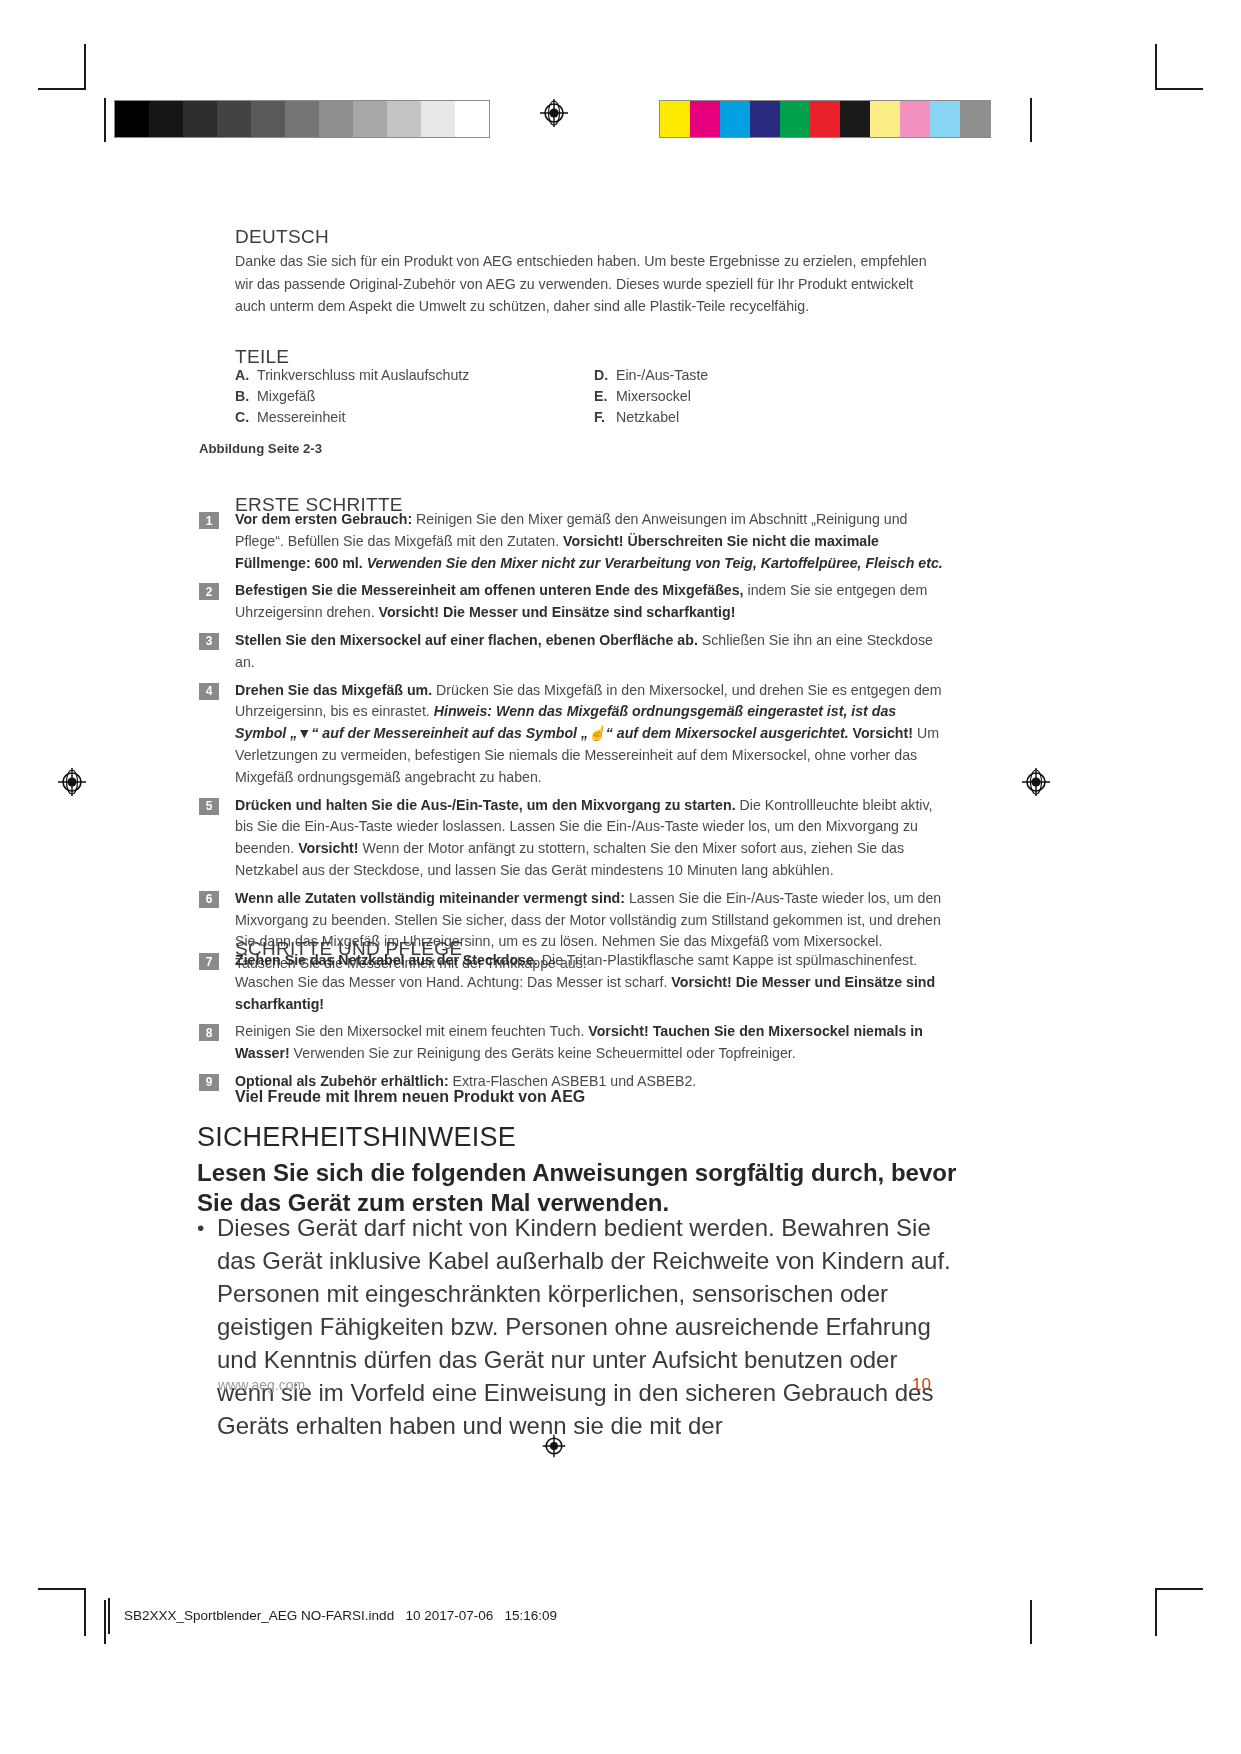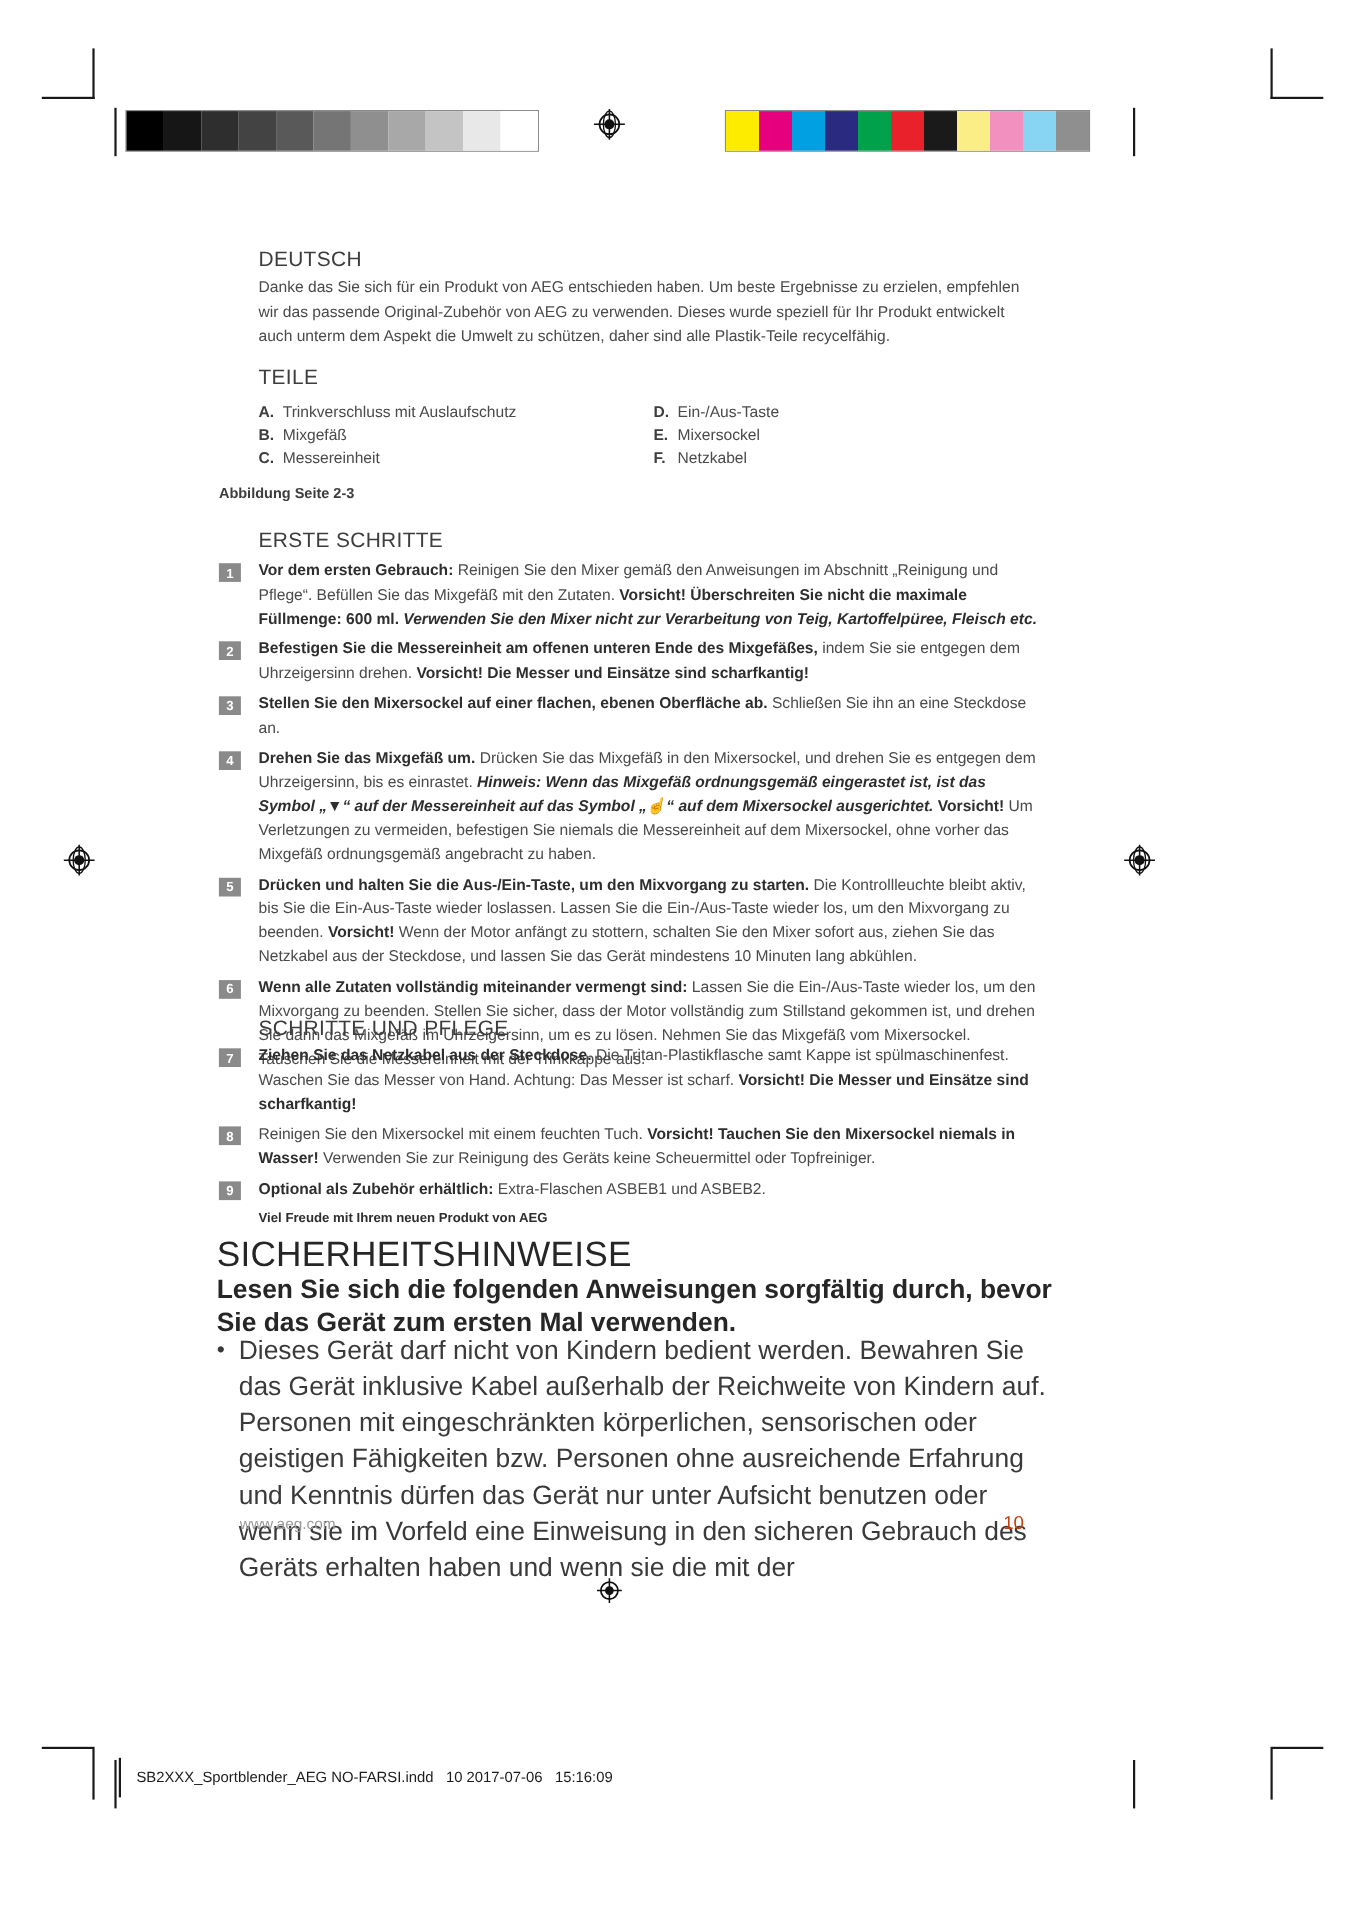--- a/index.html
+++ b/index.html
@@ -64,21 +64,21 @@
     color: #3d3d3d; font-weight: 400;
   }
 
   .intro {
     position: absolute; left: 235px; top: 250px; width: 706px;
     font-size: 14.2px; line-height: 22.5px; color: #4a4a4a;
   }
 
   .sec-title {
     position: absolute; font-size: 19px; letter-spacing: 0.3px;
-    color: #3d3d3d; font-weight: 400;
+    color: #3d3d3d; font-weight: 400; margin-top: 13px;
   }
   .t-teile   { left: 235px; top: 333px; }
   .t-erste   { left: 235px; top: 481px; }
   .t-reinig  { left: 235px; top: 925px; }
 
   
   .parts { position: absolute; left: 235px; top: 366px; width: 706px; }
   .parts-col { position: absolute; top: 0; }
   .parts-col.left  { left: 0px; }
   .parts-col.right { left: 359px; }
@@ -105,27 +105,27 @@
     display: flex; align-items: center; justify-content: center;
   }
   .step-body {
     font-size: 14.2px; line-height: 21.8px; color: #4a4a4a;
   }
   .step-body b { color: #2e2e2e; font-weight: 700; }
   .step-body i { font-weight: 700; font-style: italic; color: #2e2e2e; }
 
   .closing {
     position: absolute; left: 235px; top: 1088px;
-    font-size: 12px; font-weight: 700; color: #2e2e2e; margin-top: 12px;
+    font-size: 16px; font-weight: 700; color: #2e2e2e;
   }
 
   
   .safety-title {
     position: absolute; left: 197px; top: 1122px;
-    font-size: 32px; font-weight: 400; color: #262626;
+    font-size: 27px; font-weight: 400; color: #262626;
     letter-spacing: 0.2px;
   }
   .safety-lead {
     position: absolute; left: 197px; top: 1158px; width: 760px;
     font-size: 24px; font-weight: 700; line-height: 30px; color: #262626;
   }
   .safety-bullet {
     position: absolute; left: 197px; top: 1211px; width: 760px;
     font-size: 24px; line-height: 33px; color: #3a3a3a;
     display: flex;

